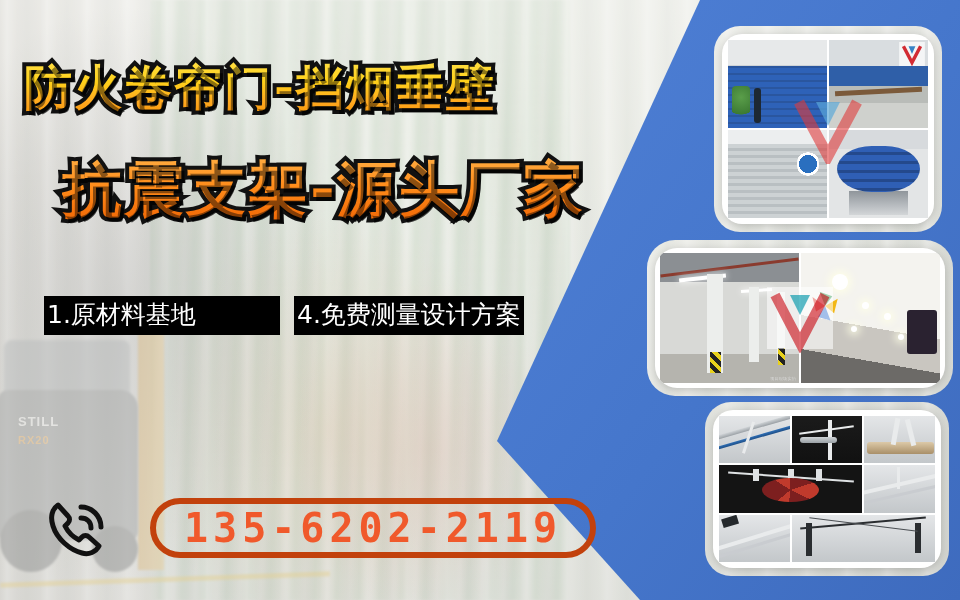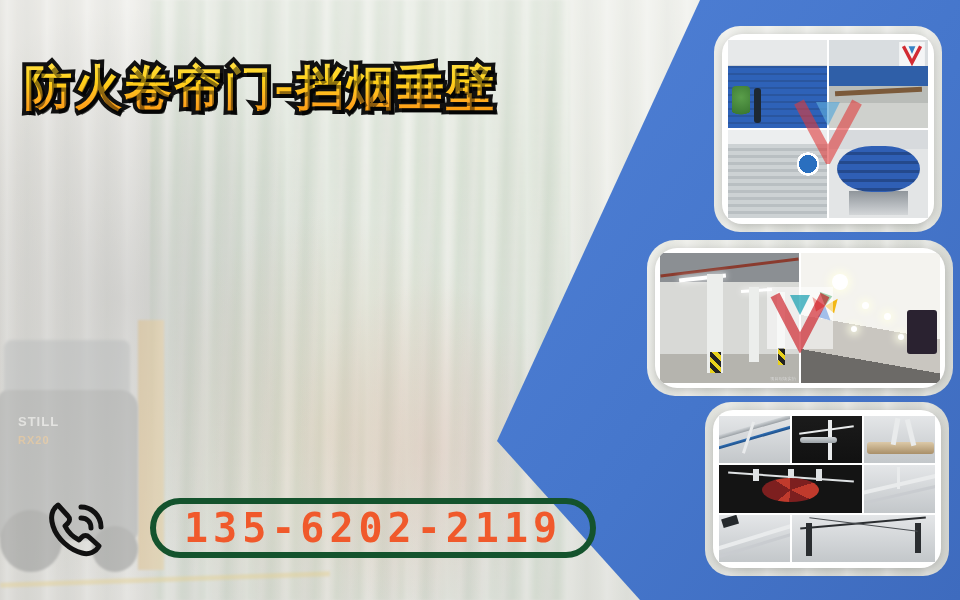--- a/index.html
+++ b/index.html
@@ -101,21 +101,21 @@
     white-space:nowrap;
     font-family:"DejaVu Sans","Liberation Sans",sans-serif;
   }
   .bcell.left{width:236px;}
   .bcell.right{margin-left:14px;}
 
   
   .phone-row{position:absolute;left:44px;top:492px;height:72px;display:flex;align-items:center;}
   .phone-icon{width:70px;height:66px;margin-right:36px;}
   .phone-pill{
-    height:60px;border:6px solid #14532d;border-radius:32px;
+    height:60px;border:6px solid #c2410c;border-radius:32px;
     display:flex;align-items:center;justify-content:center;
     padding:0 28px;background:transparent;
   }
   .phone-num{
     color:#f0592b;font-size:40px;font-weight:bold;letter-spacing:5px;
     font-family:"DejaVu Sans Mono","Liberation Mono",monospace;
     line-height:1;
   }
 
   
@@ -223,22 +223,30 @@
       </linearGradient>
     </defs>
     <polygon points="960,0 960,600 640,600 497,441 700,0" fill="url(#bluegrad)" mask="url(#holes)"></polygon>
   </svg>
 
   <div class="headline" id="h1">
     <span>防火卷帘门-挡烟垂壁</span>
     <span class="fill">防火卷帘门-挡烟垂壁</span>
   </div>
 
+  <div class="headline" id="h2">
+    <span>抗震支架-源头厂家</span>
+    <span class="fill">抗震支架-源头厂家</span>
+  </div>
 
   <div class="bullets">
+    <div class="brow">
+      <span class="bcell left">1.原材料基地</span>
+      <span class="bcell right">4.免费测量设计方案</span>
+    </div>
   </div>
 
   <div class="phone-row">
     <svg class="phone-icon" viewBox="0 0 70 66">
       <path d="M14 10 C8 14 6 22 9 31 C13 44 26 55 38 58 C45 60 52 57 55 51
                L45 42 C43 40 40 40 38 42 L35 45 C29 42 24 37 21 31 L24 28
                C26 26 26 23 24 21 Z" fill="none" stroke="#111" stroke-width="5" stroke-linejoin="round" stroke-linecap="round"></path>
       <path d="M37 12 C48 12 57 21 57 32" fill="none" stroke="#111" stroke-width="5" stroke-linecap="round"></path>
       <path d="M37 23 C43 23 47 27 47 33" fill="none" stroke="#111" stroke-width="5" stroke-linecap="round"></path>
     </svg>

